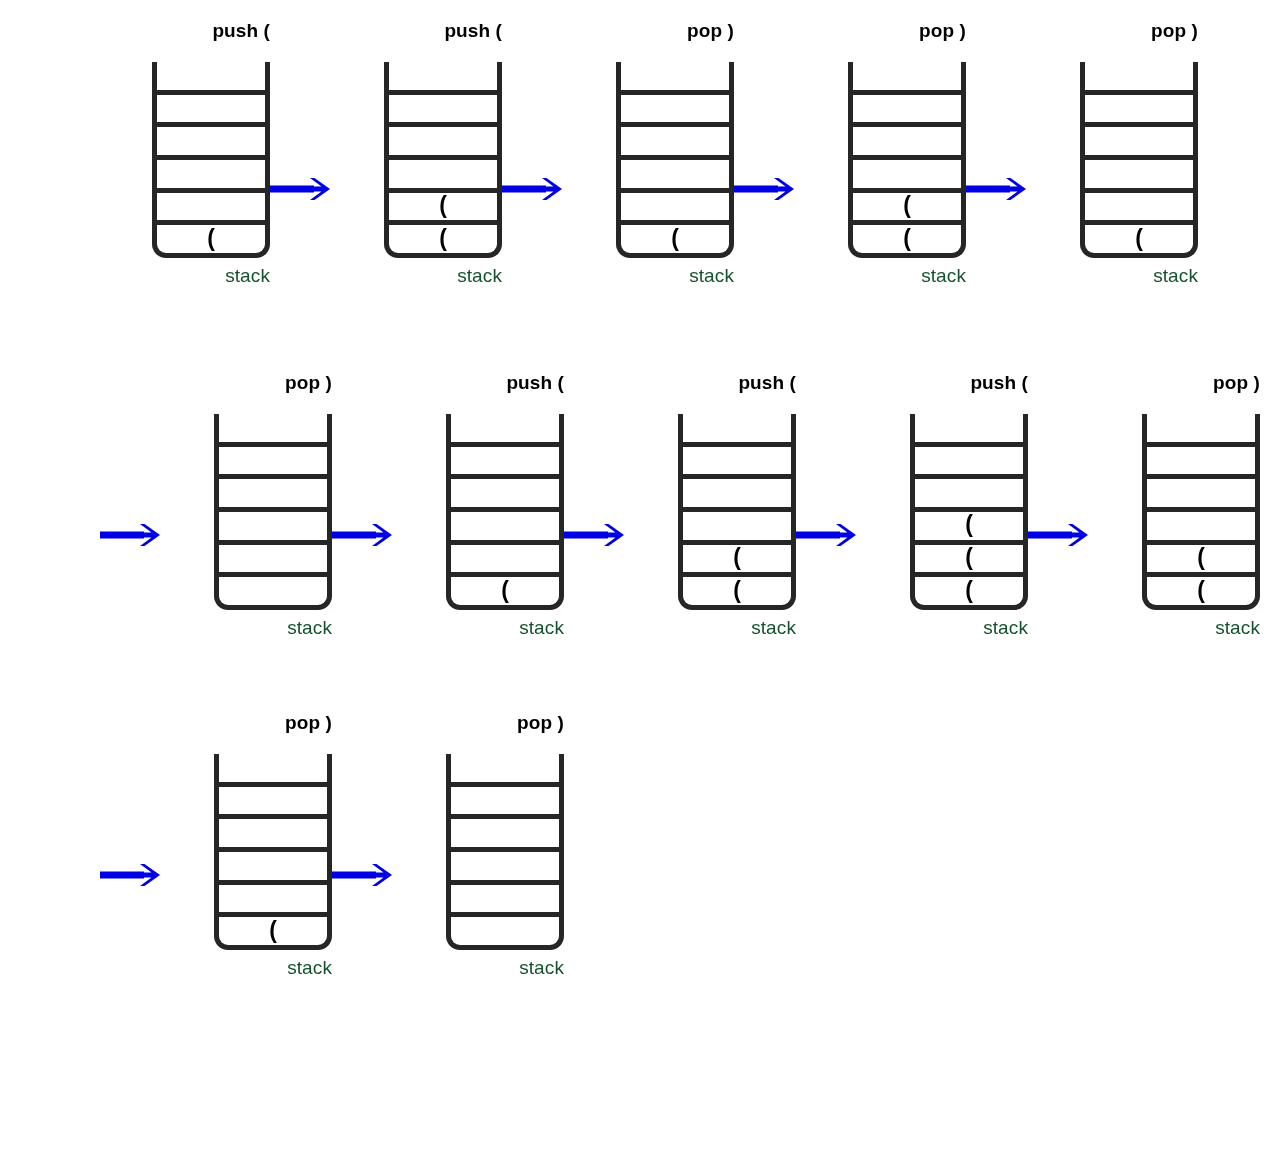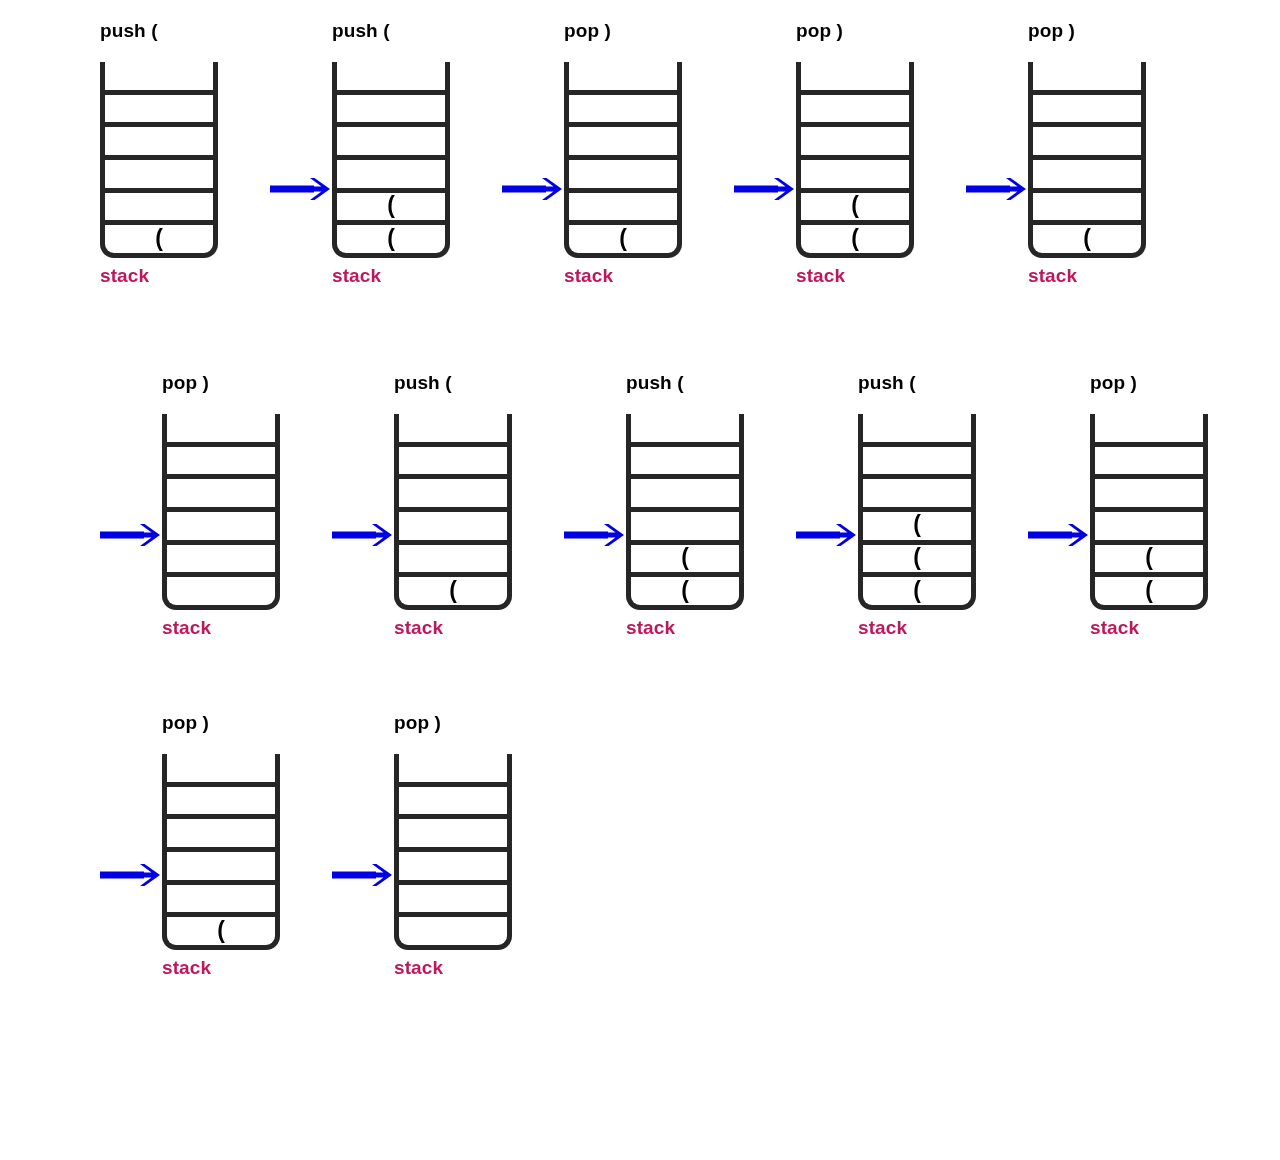--- a/index.html
+++ b/index.html
@@ -47,21 +47,21 @@
   .arrow svg { display: block; width: 62px; height: 26px; overflow: visible; }
 
   .arrow-lead { width: 62px; }
 
   
   .stack-unit {
     flex: 0 0 auto;
     width: 170px;
     display: flex;
     flex-direction: column;
-    align-items: flex-start;
+    align-items: flex-end;
   }
 
   .op-label {
     font-size: 19px;
     font-weight: bold;
     color: #000000;
     letter-spacing: 0.1px;
     height: 26px;
     line-height: 26px;
     white-space: nowrap;
@@ -101,22 +101,22 @@
     font-weight: bold;
     color: #000000;
     line-height: 1;
     position: relative;
     top: -1px;
   }
 
   .stack-caption {
     margin-top: 7px;
     font-size: 19px;
-    font-weight: bold;
-    color: #be185d;
+    font-weight: normal;
+    color: #14532d;
     letter-spacing: 0.1px;
   }
 </style>
 </head>
 <body>
 
 <div id="diagram">
     <div class="row row-1">
       <div class="stack-unit">
         <div class="op-label">push (</div>

